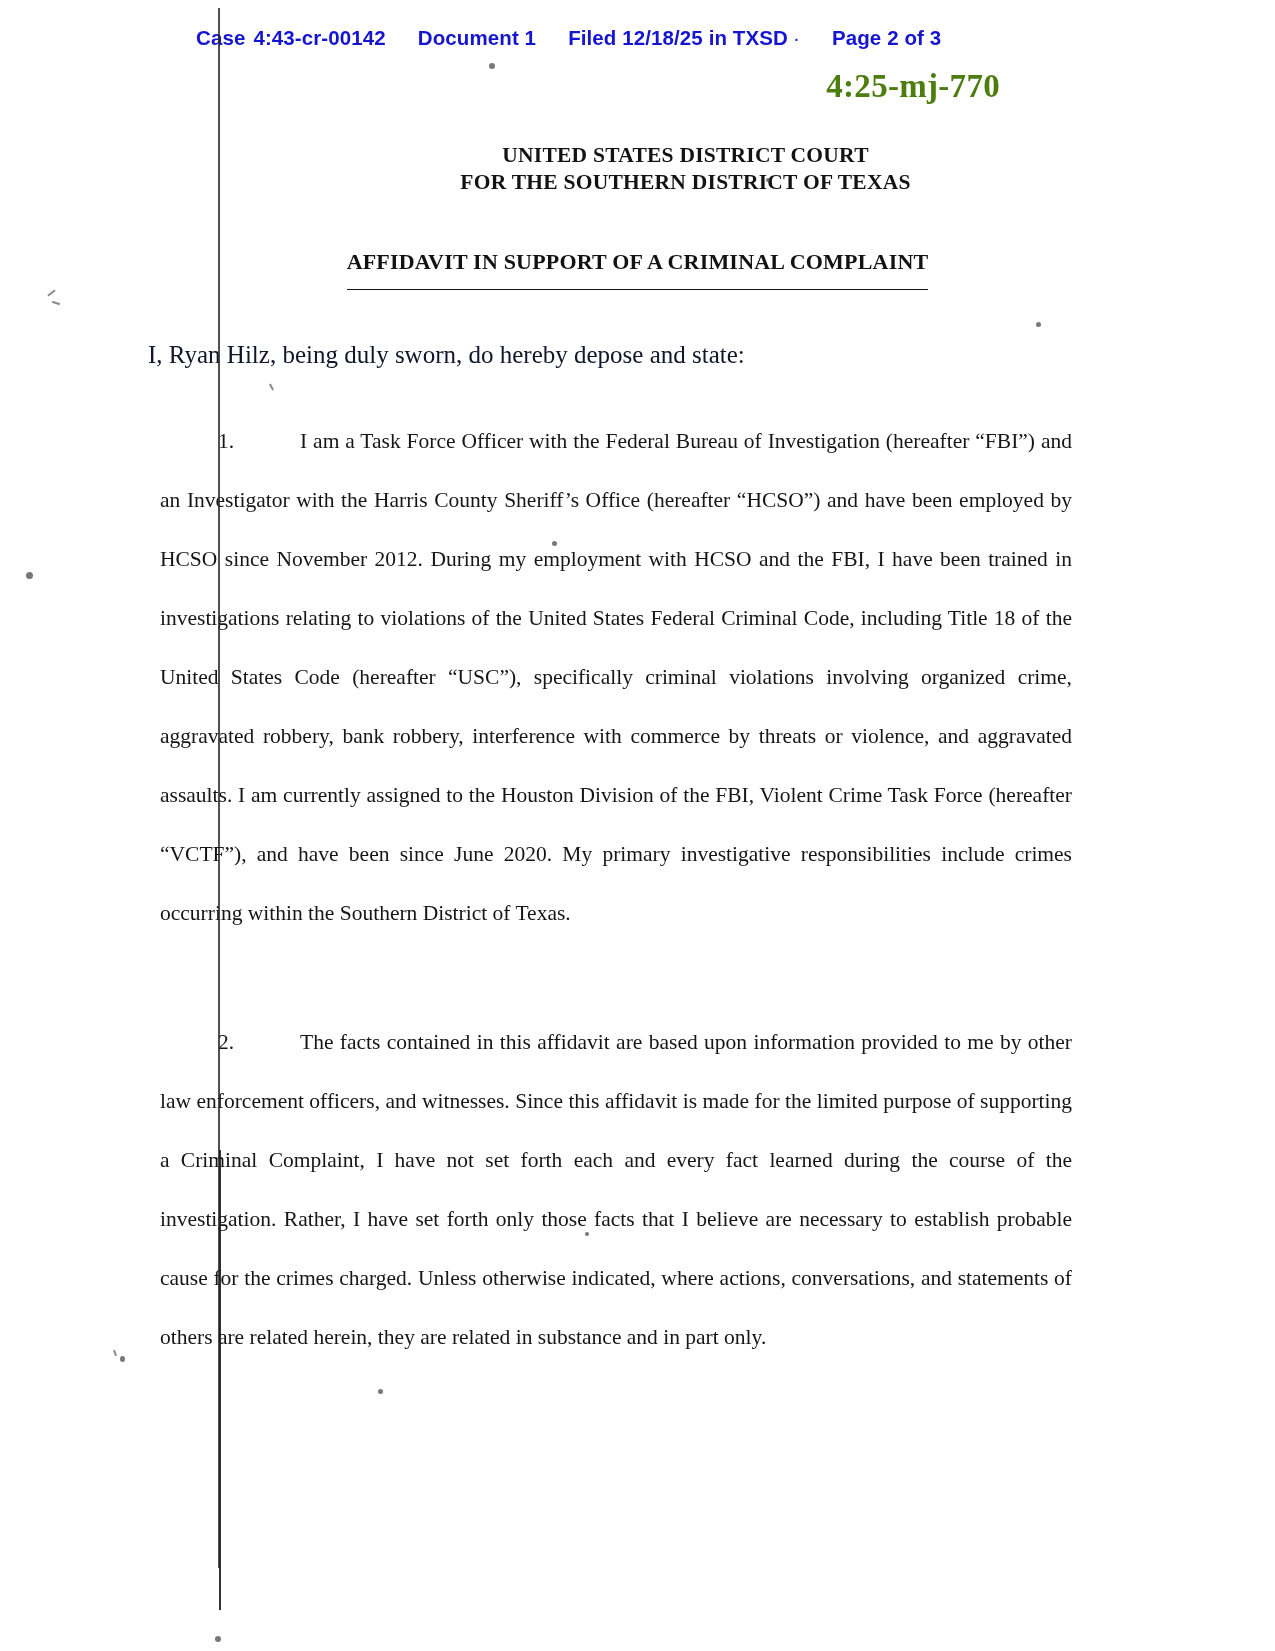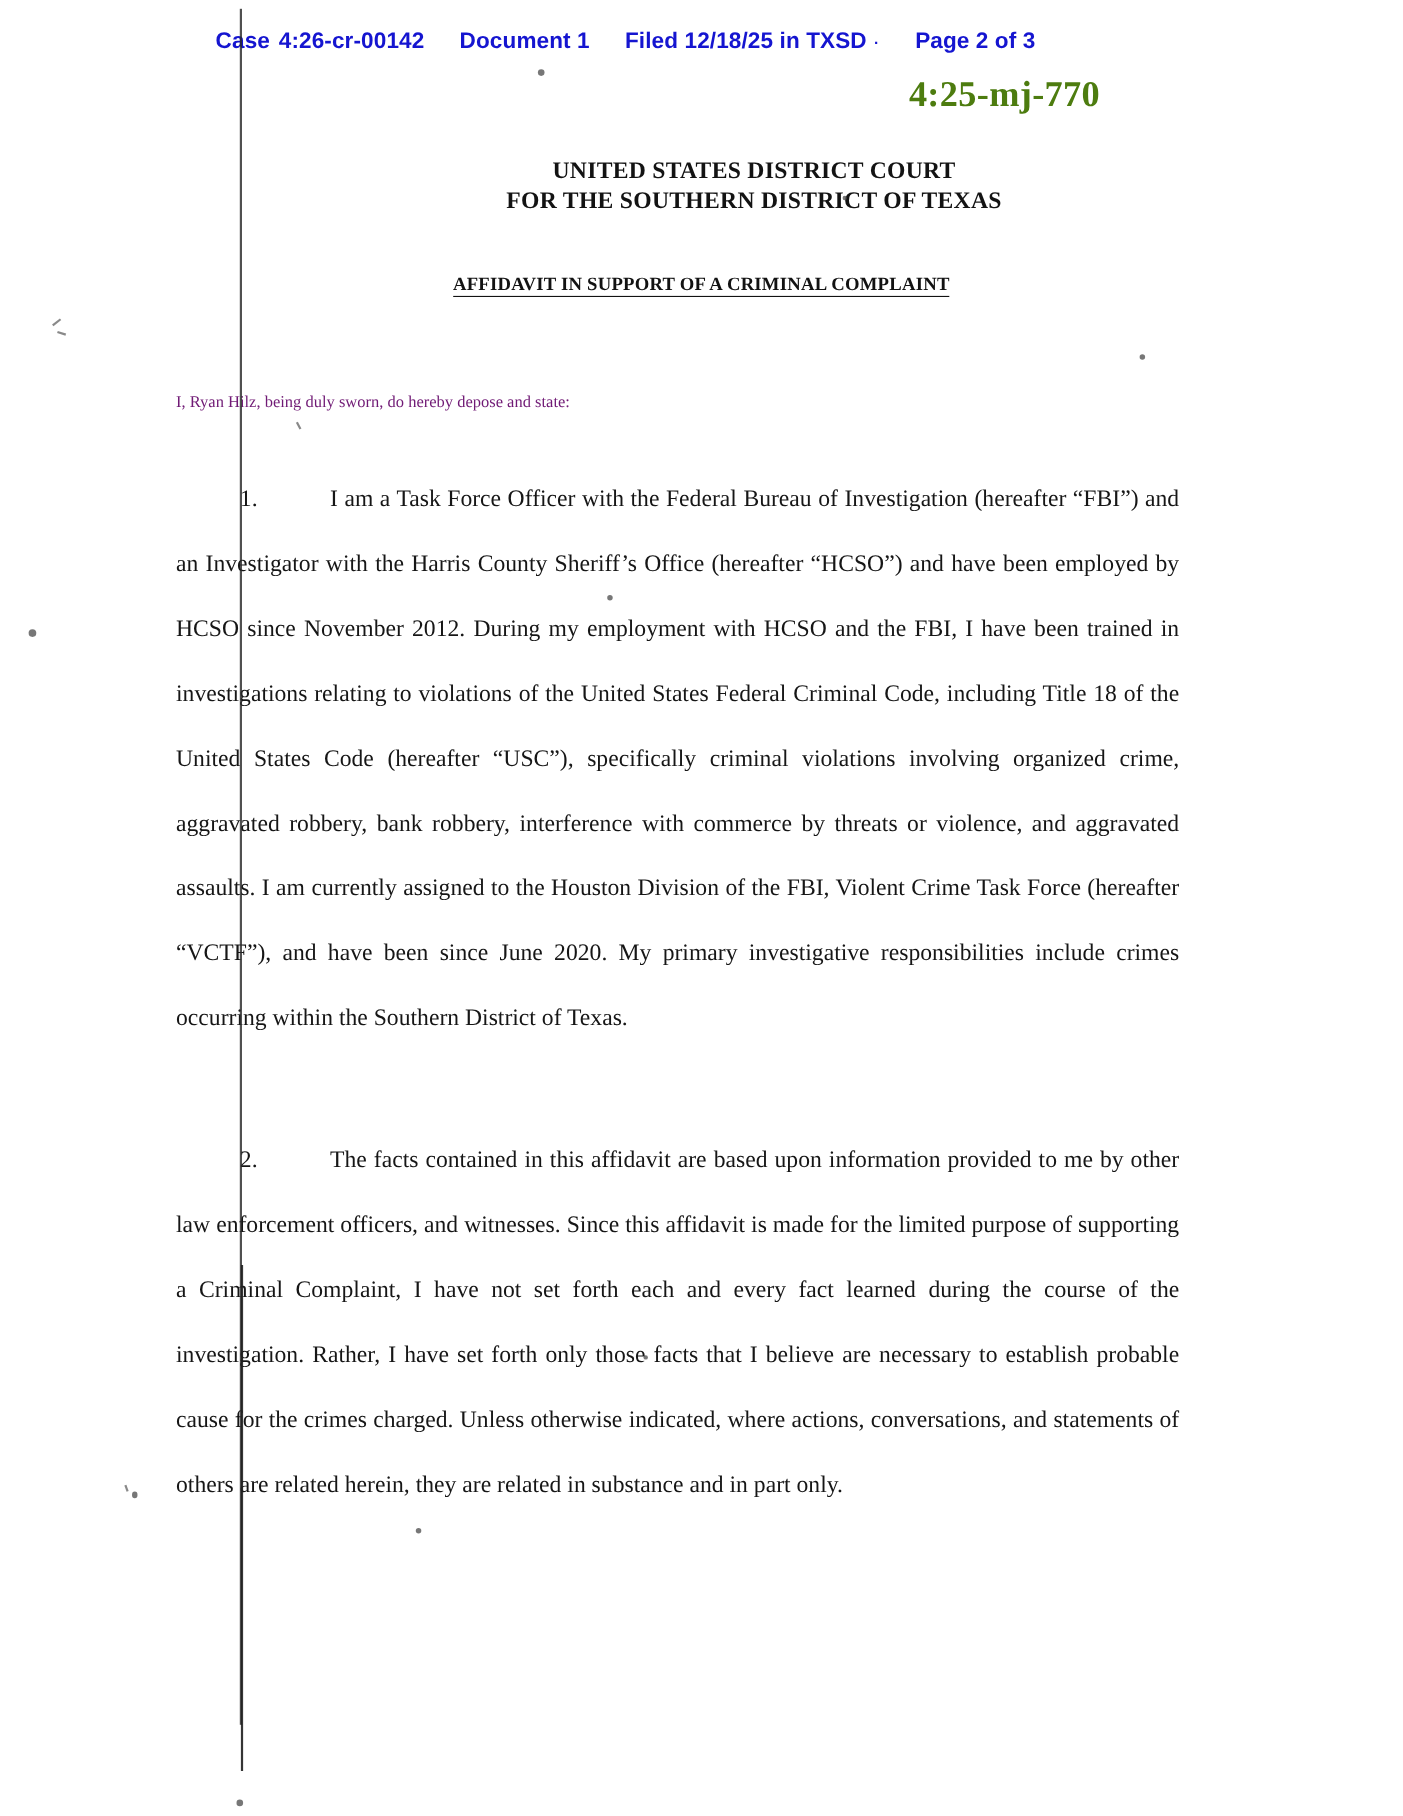--- a/index.html
+++ b/index.html
@@ -77,42 +77,42 @@
 
   
   #doc-title {
     position: absolute;
     top: 249px;
     left: 0;
     width: 1275px;
     text-align: center;
   }
   #doc-title span {
-    font-size: 17px;
+    font-size: 22px;
     font-weight: bold;
     letter-spacing: 0.2px;
     color: #121212;
     border-bottom: 1.6px solid #121212;
-    padding-bottom: 1px;
+    padding-bottom: 15px;
   }
 
   
   #body-block {
     position: absolute;
     top: 325px;
     left: 148px;
     width: 936px;
   }
   .para {
-    font-size: 15px;
+    font-size: 25px;
     line-height: 59px;
     text-align: justify;
     text-justify: inter-word;
-    color: #701a75;
-    margin: 12px;
+    color: #0f172a;
+    margin: 0;
   }
   .para.intro {
     text-align: left;
     margin-bottom: 2px;
   }
   .spacer-sm { height: 14px; }
   .spacer-md { height: 46px; }
 
   
   .numbered-wrap {
@@ -168,21 +168,21 @@
   }
 </style>
 </head>
 <body>
 
 <div id="page">
 
   <div id="ecf-header">
     <span class="seg">Case</span>
     <span class="gap-sm"></span>
-    <span class="seg">4:26-cr-00142</span>
+    <span class="seg">4:43-cr-00142</span>
     <span class="gap-lg"></span>
     <span class="seg">Document 1</span>
     <span class="gap-lg"></span>
     <span class="seg">Filed 12/18/25 in TXSD</span>
     <span class="dot-sep">·</span>
     <span class="gap-md"></span>
     <span class="seg">Page 2 of 3</span>
   </div>
 
   <div id="case-stamp">4:25-mj-770</div>

